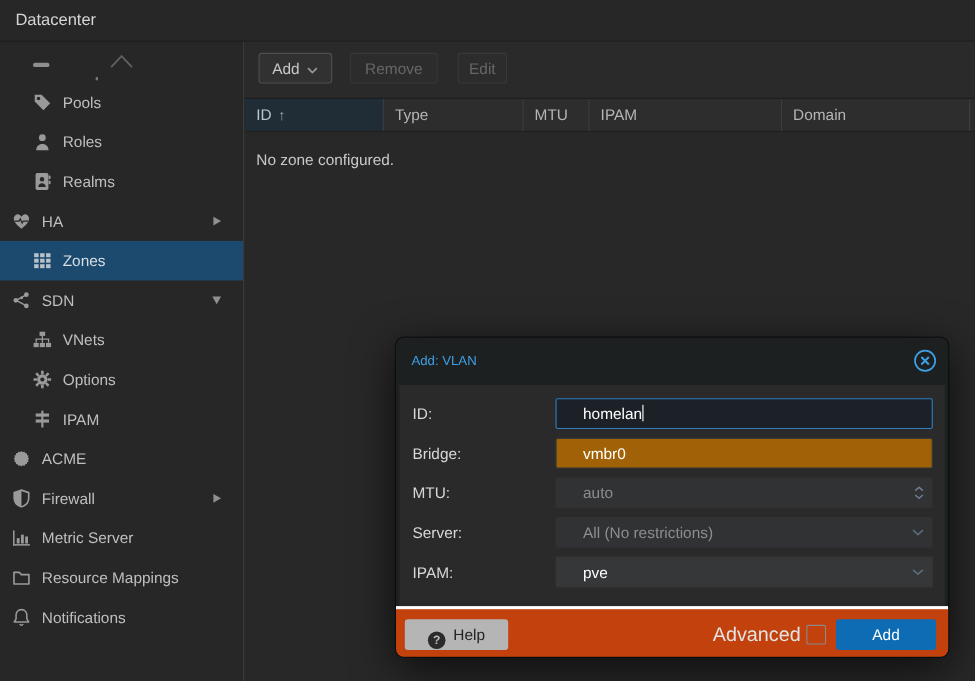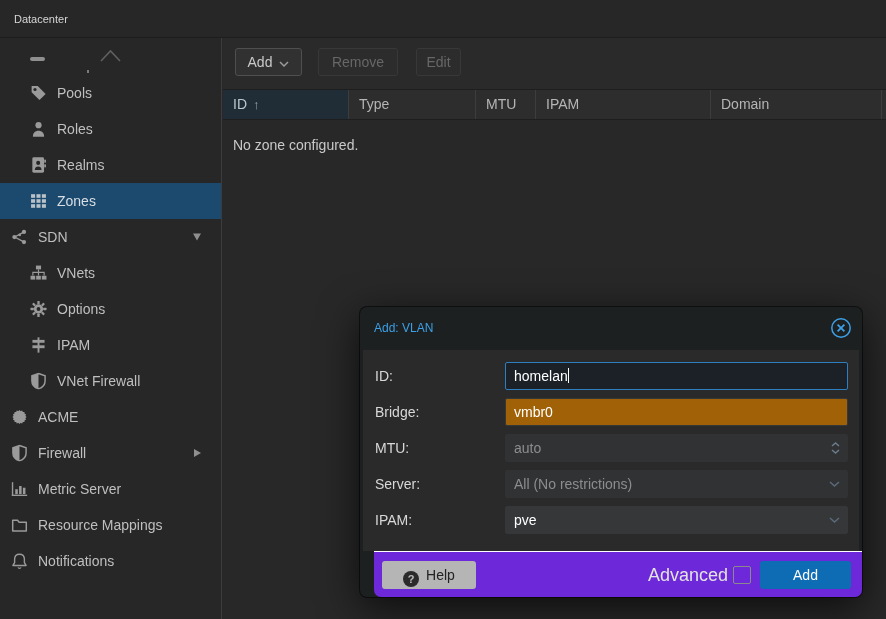--- a/index.html
+++ b/index.html
@@ -1,21 +1,21 @@
 <!DOCTYPE html>
 <html><head>
 <meta charset="utf-8">
 <style>
   * { margin:0; padding:0; box-sizing:border-box; }
   html,body { width:886px; height:619px; overflow:hidden; }
   body { font-family:"Liberation Sans", sans-serif; background:#282828; color:#c8c8c8; position:relative; }
 
   
   .topbar { position:absolute; left:0; top:0; width:886px; height:38px; background:#272727; border-bottom:1px solid #1d1d1d; }
-  .topbar .title { position:absolute; left:14px; top:0; line-height:38px; font-size:11px; color:#d6d6d6; }
+  .topbar .title { position:absolute; left:14px; top:0; line-height:38px; font-size:15px; color:#d6d6d6; }
 
   
   .sidebar { position:absolute; left:0; top:38px; width:222px; height:581px; background:#272727; border-right:1px solid #3c3c3c; }
   .sb-partial { position:relative; height:37px; }
   .sb-partial .dash { position:absolute; left:30px; top:19px; width:15px; height:4px; border-radius:2px; background:#8f8f8f; }
   .sb-partial .dot  { position:absolute; left:87px; top:32px; width:2px; height:3px; background:#7a7a7a; }
   .sb-partial .caret { position:absolute; left:99px; top:10px; }
   .sb-item { position:relative; height:36px; cursor:pointer; }
   .sb-item .icon { position:absolute; top:50%; transform:translateY(-50%); width:17px; height:17px; color:#9a9a9a; }
   .sb-item .icon svg { width:17px; height:17px; display:block; }
@@ -50,28 +50,28 @@
   .empty { padding:17px 0 0 10px; font-size:14px; color:#c9c9c9; }
 
   
   .dialog { position:absolute; left:360px; top:307px; width:502px; height:290px; background:#1d2021; border-radius:7px; box-shadow:0 10px 40px rgba(0,0,0,.7), 0 0 0 1px #121212; }
   .dlg-head { position:absolute; left:0; top:0; right:0; height:43px; }
   .dlg-title { position:absolute; left:14px; top:0; line-height:43px; font-size:12px; color:#3da0e6; }
   .dlg-close { position:absolute; right:10px; top:10px; width:22px; height:22px; cursor:pointer; }
   .dlg-body { position:absolute; left:3px; right:3px; top:43px; bottom:46px; background:#2a2a2a; padding-top:12px; }
   .frow { position:relative; height:28px; margin:0 0 8px 0; }
   .frow .flabel { position:absolute; left:12px; top:0; line-height:28px; font-size:14px; color:#d8d8d8; }
-  .field { position:absolute; left:142px; top:0; width:343px; height:28px; border-radius:2px; font-size:14px; line-height:26px; padding-left:8px; }
+  .field { position:absolute; left:142px; top:0; width:343px; height:28px; border-radius:2px; font-size:14px; line-height:26px; padding-left:24px; }
   .field.text   { background:#a16207; color:#ffffff; border:1px solid #353739; }
   .field.focus  { background:#1b2127; color:#ffffff; border:1px solid #2d7fc0; }
   .field.muted  { background:#303234; color:#8d8d8d; border:1px solid #303234; }
   .field.select { background:#353739; color:#ffffff; border:1px solid #353739; }
   .caret-bar { display:inline-block; width:1px; height:15px; background:#ffffff; vertical-align:-2px; }
   .f-ctrl { position:absolute; right:7px; top:0; height:100%; display:flex; flex-direction:column; justify-content:center; gap:2px; }
-  .dlg-foot { position:absolute; left:14px; right:0; bottom:0; height:46px; background:#6d28d9; border-top:1px solid #ffffff; border-radius:0 0 7px 7px; }
+  .dlg-foot { position:absolute; left:0; right:0; bottom:0; height:46px; background:#c2410c; border-top:3px solid #ffffff; border-radius:0 0 7px 7px; }
   .help-btn { position:absolute; left:8px; top:9px; width:94px; height:28px; background:#b5b5b5; border-radius:3px; color:#222222; font-size:14px; line-height:28px; text-align:center; cursor:pointer; }
   .help-btn .qmark { display:inline-block; width:16px; height:16px; border-radius:50%; background:#2b2b2b; color:#bdbdbd; font-size:11px; font-weight:bold; line-height:16px; text-align:center; margin-right:7px; vertical-align:-3px; }
   .adv-label { position:absolute; right:134px; top:0; line-height:46px; font-size:18px; color:#e3e3e3; }
   .adv-check { position:absolute; right:111px; top:14px; width:18px; height:18px; border:1px solid #8a8a8a; border-radius:2px; background:transparent; cursor:pointer; }
   .add-btn { position:absolute; right:11px; top:9px; width:91px; height:28px; background:#0e6cb4; border-radius:3px; color:#ffffff; font-size:14px; line-height:28px; text-align:center; cursor:pointer; }
 </style>
 </head>
 <body>
 
 <header class="topbar">
@@ -114,20 +114,30 @@
           <rect x="2.2" y="0.8" width="11" height="14.4" rx="1.4" fill="currentColor"></rect>
           <rect x="13.4" y="3" width="1.6" height="2.8" fill="currentColor"></rect>
           <rect x="13.4" y="7.4" width="1.6" height="2.8" fill="currentColor"></rect>
           <circle cx="7.7" cy="6" r="1.9" fill="#272727"></circle>
           <path d="M4.5 12.8 C4.5 10.5 6 9.5 7.7 9.5 C9.4 9.5 10.9 10.5 10.9 12.8 Z" fill="#272727"></path>
         </svg>
       </span>
     <span class="lbl">Realms</span>
   </div>
 
+  <div class="sb-item lvl0">
+    <span class="icon">
+        <svg viewBox="0 0 16 16">
+          <path d="M8 14.6 C2.8 10.8 1 7.6 1.6 5 C2.1 2.9 4 1.7 5.8 2.3 C6.9 2.7 7.6 3.5 8 4.3 C8.4 3.5 9.1 2.7 10.2 2.3 C12 1.7 13.9 2.9 14.4 5 C15 7.6 13.2 10.8 8 14.6 Z" fill="currentColor"></path>
+          <polyline points="2,8 6,8 7,6.2 8.6,9.6 9.6,8 14,8" fill="none" stroke="#272727" stroke-width="1.1"></polyline>
+        </svg>
+      </span>
+    <span class="lbl">HA</span>
+    <span class="exp exp-right"></span>
+  </div>
 
   <div class="sb-item lvl1 selected">
     <span class="icon">
         <svg viewBox="0 0 16 16">
           <g fill="currentColor">
             <rect x="1" y="1.6" width="3.8" height="3.4"></rect>
             <rect x="6.1" y="1.6" width="3.8" height="3.4"></rect>
             <rect x="11.2" y="1.6" width="3.8" height="3.4"></rect>
             <rect x="1" y="6.3" width="3.8" height="3.4"></rect>
             <rect x="6.1" y="6.3" width="3.8" height="3.4"></rect>
@@ -195,29 +205,20 @@
     <span class="icon">
         <svg viewBox="0 0 16 16">
           <rect x="7.1" y="0.8" width="1.8" height="14.4" fill="currentColor"></rect>
           <rect x="2.3" y="3.2" width="11.4" height="2.7" fill="currentColor"></rect>
           <rect x="2.3" y="8.3" width="11.4" height="2.7" fill="currentColor"></rect>
         </svg>
       </span>
     <span class="lbl">IPAM</span>
   </div>
 
-  <div class="sb-item lvl1">
-    <span class="icon">
-        <svg viewBox="0 0 16 16">
-          <path d="M8 1 L14.2 3.2 V8 C14.2 11.8 11.6 14.3 8 15.4 C4.4 14.3 1.8 11.8 1.8 8 V3.2 Z" fill="none" stroke="currentColor" stroke-width="1.4"></path>
-          <path d="M8 1 L1.8 3.2 V8 C1.8 11.8 4.4 14.3 8 15.4 Z" fill="currentColor"></path>
-        </svg>
-      </span>
-    <span class="lbl">VNet Firewall</span>
-  </div>
 
   <div class="sb-item lvl0">
     <span class="icon">
         <svg viewBox="0 0 16 16">
           <g fill="currentColor">
             <rect x="3.3" y="3.3" width="9.4" height="9.4"></rect>
             <rect x="3.3" y="3.3" width="9.4" height="9.4" transform="rotate(45 8 8)"></rect>
             <rect x="3.3" y="3.3" width="9.4" height="9.4" transform="rotate(22.5 8 8)"></rect>
             <rect x="3.3" y="3.3" width="9.4" height="9.4" transform="rotate(67.5 8 8)"></rect>
           </g>

